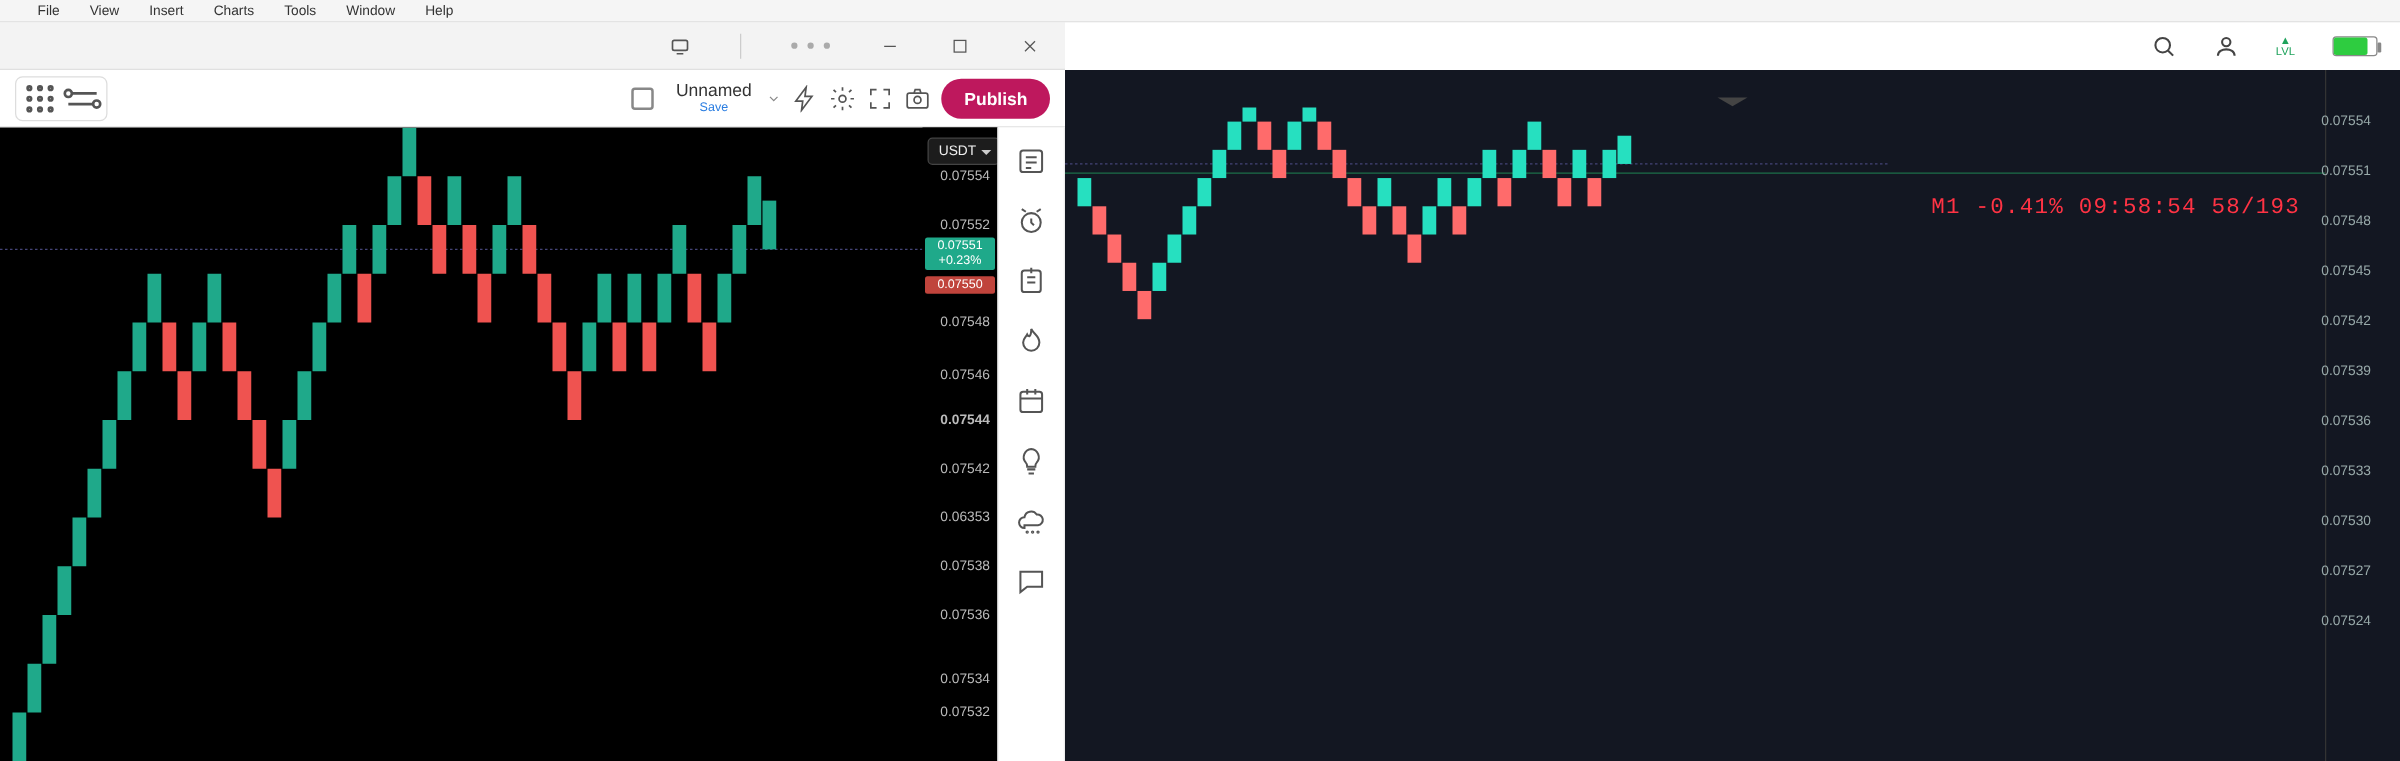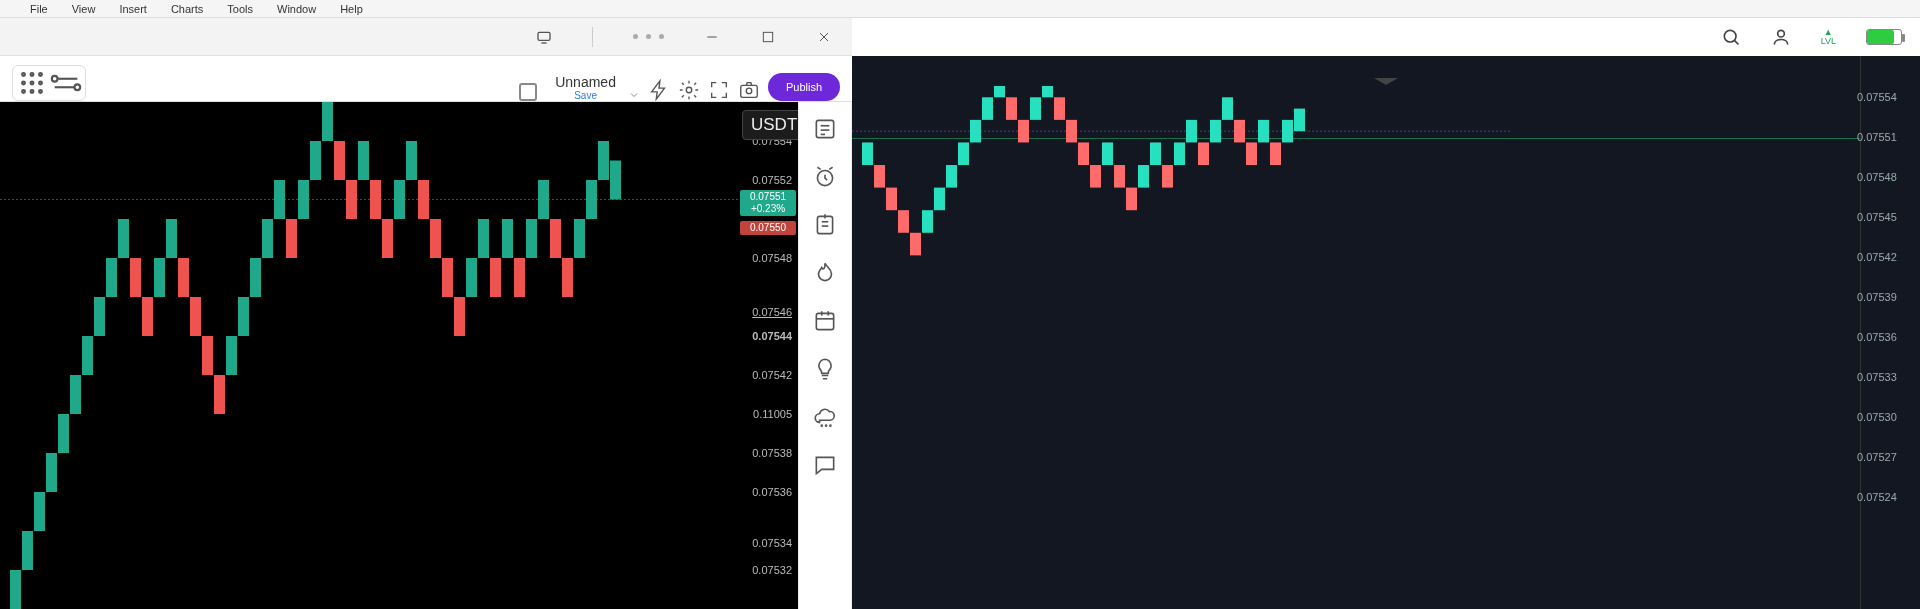--- a/index.html
+++ b/index.html
@@ -17,43 +17,43 @@
   .battery .fill{background:#2ecc40;height:100%;width:80%;border-radius:2px;}
 
   
   .left-wrap { position:absolute; top:18px; left:0; width:852px; }
   .window-ctrl { height:38px; background:#f3f3f3; display:flex; justify-content:flex-end; align-items:center; gap:40px; padding:0 20px; border-bottom:1px solid #e0e0e0;}
   .window-ctrl .grp{display:flex;gap:8px;align-items:center;}
   .dot{width:5px;height:5px;border-radius:50%;background:#aaa;}
   .win-btn{width:16px;height:16px;stroke:#555;cursor:pointer;}
 
   
-  .toolbar { height:46px; background:#fff; display:flex; align-items:flex-end; border-bottom:1px solid #e0e0e0; padding:0 12px; gap:8px;}
+  .toolbar { height:46px; background:#fff; display:flex; align-items:center; border-bottom:1px solid #e0e0e0; padding:0 12px; gap:8px;}
   .tool-grp { display:flex; align-items:center; gap:0; border:1px solid #ddd; border-radius:6px; padding:2px; }
   .tool-grp .t{width:34px;height:30px;display:flex;align-items:center;justify-content:center;border-radius:4px;cursor:pointer;}
   .tool-grp .t svg{stroke:#555;fill:none;}
   .toolbar .flex{flex:1;}
   .chk{width:18px;height:18px;border:2px solid #888;border-radius:3px;cursor:pointer;}
   .name-blk{display:flex;flex-direction:column;align-items:center;line-height:1.1;}
   .name-blk .nm{font-size:14px;color:#333;}
   .name-blk .sv{font-size:10px;color:#2a7de1;cursor:pointer;}
   .chev{width:12px;height:12px;stroke:#888;margin-left:4px;cursor:pointer;}
   .tb-icon{width:22px;height:22px;stroke:#555;fill:none;cursor:pointer;}
-  .publish{background:#6d28d9;color:#fff;border:none;border-radius:18px;padding:8px 18px;font-size:11px;font-weight:400;cursor:pointer;}
+  .publish{background:#be185d;color:#fff;border:none;border-radius:18px;padding:8px 18px;font-size:14px;font-weight:700;cursor:pointer;}
 
   
   .left-chart { position:absolute; top:102px; left:0; width:798px; height:507px; background:#000; overflow:hidden; }
   .left-chart svg{position:absolute;top:0;left:0;}
 
   
   .left-axis { position:absolute; top:102px; left:738px; width:60px; height:507px; background:#000; color:#bbb; font-size:11px; }
   .left-axis .tick { position:absolute; right:6px; }
 
   
-  .cur-pill{position:absolute;top:110px;left:742px;background:#1c1c1c;border:1px solid #444;color:#eee;border-radius:4px;font-size:17px;padding:4px 18px 4px 8px;cursor:pointer;}
+  .cur-pill{position:absolute;top:110px;left:742px;background:#1c1c1c;border:1px solid #444;color:#eee;border-radius:4px;font-size:11px;padding:4px 18px 4px 8px;cursor:pointer;}
   .cur-pill::after{content:'';position:absolute;right:6px;top:9px;border:4px solid transparent;border-top-color:#ccc;}
   .badge{position:absolute;left:740px;width:56px;text-align:center;font-size:10px;line-height:1.2;border-radius:2px;padding:1px 0;}
   .badge.last{background:#1fa98a;color:#fff;}
   .badge.prev{background:#c0443c;color:#fff;}
 
   
   .sidebar { position:absolute; top:102px; left:798px; width:54px; height:507px; background:#fff; border-left:1px solid #eee; border-right:1px solid #eee; display:flex; flex-direction:column; align-items:center; gap:22px; padding-top:14px;}
   .sidebar .sb{width:26px;height:26px;stroke:#555;fill:none;cursor:pointer;}
 
   
@@ -236,24 +236,24 @@
       <rect x="574" y="116.9999999999953" width="11" height="39.000000000000554" fill="#1fa98a"></rect>
       <rect x="586" y="78.00000000000985" width="11" height="39.000000000000554" fill="#1fa98a"></rect>
       <rect x="598" y="38.99999999999734" width="11" height="39.000000000000554" fill="#1fa98a"></rect>
       <rect x="610" y="58.50000000001718" width="11" height="39.000000000000554" fill="#1fa98a"></rect>
     </svg>
 </div>
 <div class="left-axis" id="left-axis">
     <div class="tick" style="top: 33px;">0.07554</div>
     <div class="tick" style="top: 72px;">0.07552</div>
     <div class="tick" style="top: 150px;">0.07548</div>
-    <div class="tick" style="top: 204px; text-decoration: underline;">0.07546</div>
+    <div class="tick" style="top: 192px;">0.07546</div>
     <div class="tick" style="top: 228px; font-weight: bold;">0.07544</div>
     <div class="tick" style="top: 267px;">0.07542</div>
-    <div class="tick" style="top: 306px;">0.11005</div>
+    <div class="tick" style="top: 306px;">0.06353</div>
     <div class="tick" style="top: 345px;">0.07538</div>
     <div class="tick" style="top: 384px;">0.07536</div>
     <div class="tick" style="top: 423px; margin-top: 12px;">0.07534</div>
     <div class="tick" style="top: 462px;">0.07532</div>
   </div>
 <div class="cur-pill">USDT</div>
 <div class="badge last" style="top:190px;">
   <div>0.07551</div>
   <div>+0.23%</div>
 </div>
@@ -354,20 +354,21 @@
       <rect x="346" y="56.451612903225666" width="11" height="22.580645161289983" fill="#ff6b6b"></rect>
       <rect x="358" y="33.8709677419444" width="11" height="22.580645161289983" fill="#26e0c0"></rect>
       <rect x="370" y="11.290322580647551" width="11" height="22.580645161289983" fill="#26e0c0"></rect>
       <rect x="382" y="33.8709677419444" width="11" height="22.580645161289983" fill="#ff6b6b"></rect>
       <rect x="394" y="56.451612903225666" width="11" height="22.580645161289983" fill="#ff6b6b"></rect>
       <rect x="406" y="33.8709677419444" width="11" height="22.580645161289983" fill="#26e0c0"></rect>
       <rect x="418" y="56.451612903225666" width="11" height="22.580645161289983" fill="#ff6b6b"></rect>
       <rect x="430" y="33.8709677419444" width="11" height="22.580645161289983" fill="#26e0c0"></rect>
       <rect x="442" y="22.580645161303817" width="11" height="22.580645161289983" fill="#26e0c0"></rect>
     </svg>
+  <div class="right-overlay">M1 -0.41% 09:58:54 58/193</div>
 </div>
 <div class="right-axis" id="right-axis">
     <div class="tick" style="top: 35px;"> 0.07554</div>
     <div class="tick" style="top: 75px;"> 0.07551</div>
     <div class="tick" style="top: 115px;"> 0.07548</div>
     <div class="tick" style="top: 155px;"> 0.07545</div>
     <div class="tick" style="top: 195px;"> 0.07542</div>
     <div class="tick" style="top: 235px;"> 0.07539</div>
     <div class="tick" style="top: 275px;"> 0.07536</div>
     <div class="tick" style="top: 315px;"> 0.07533</div>

